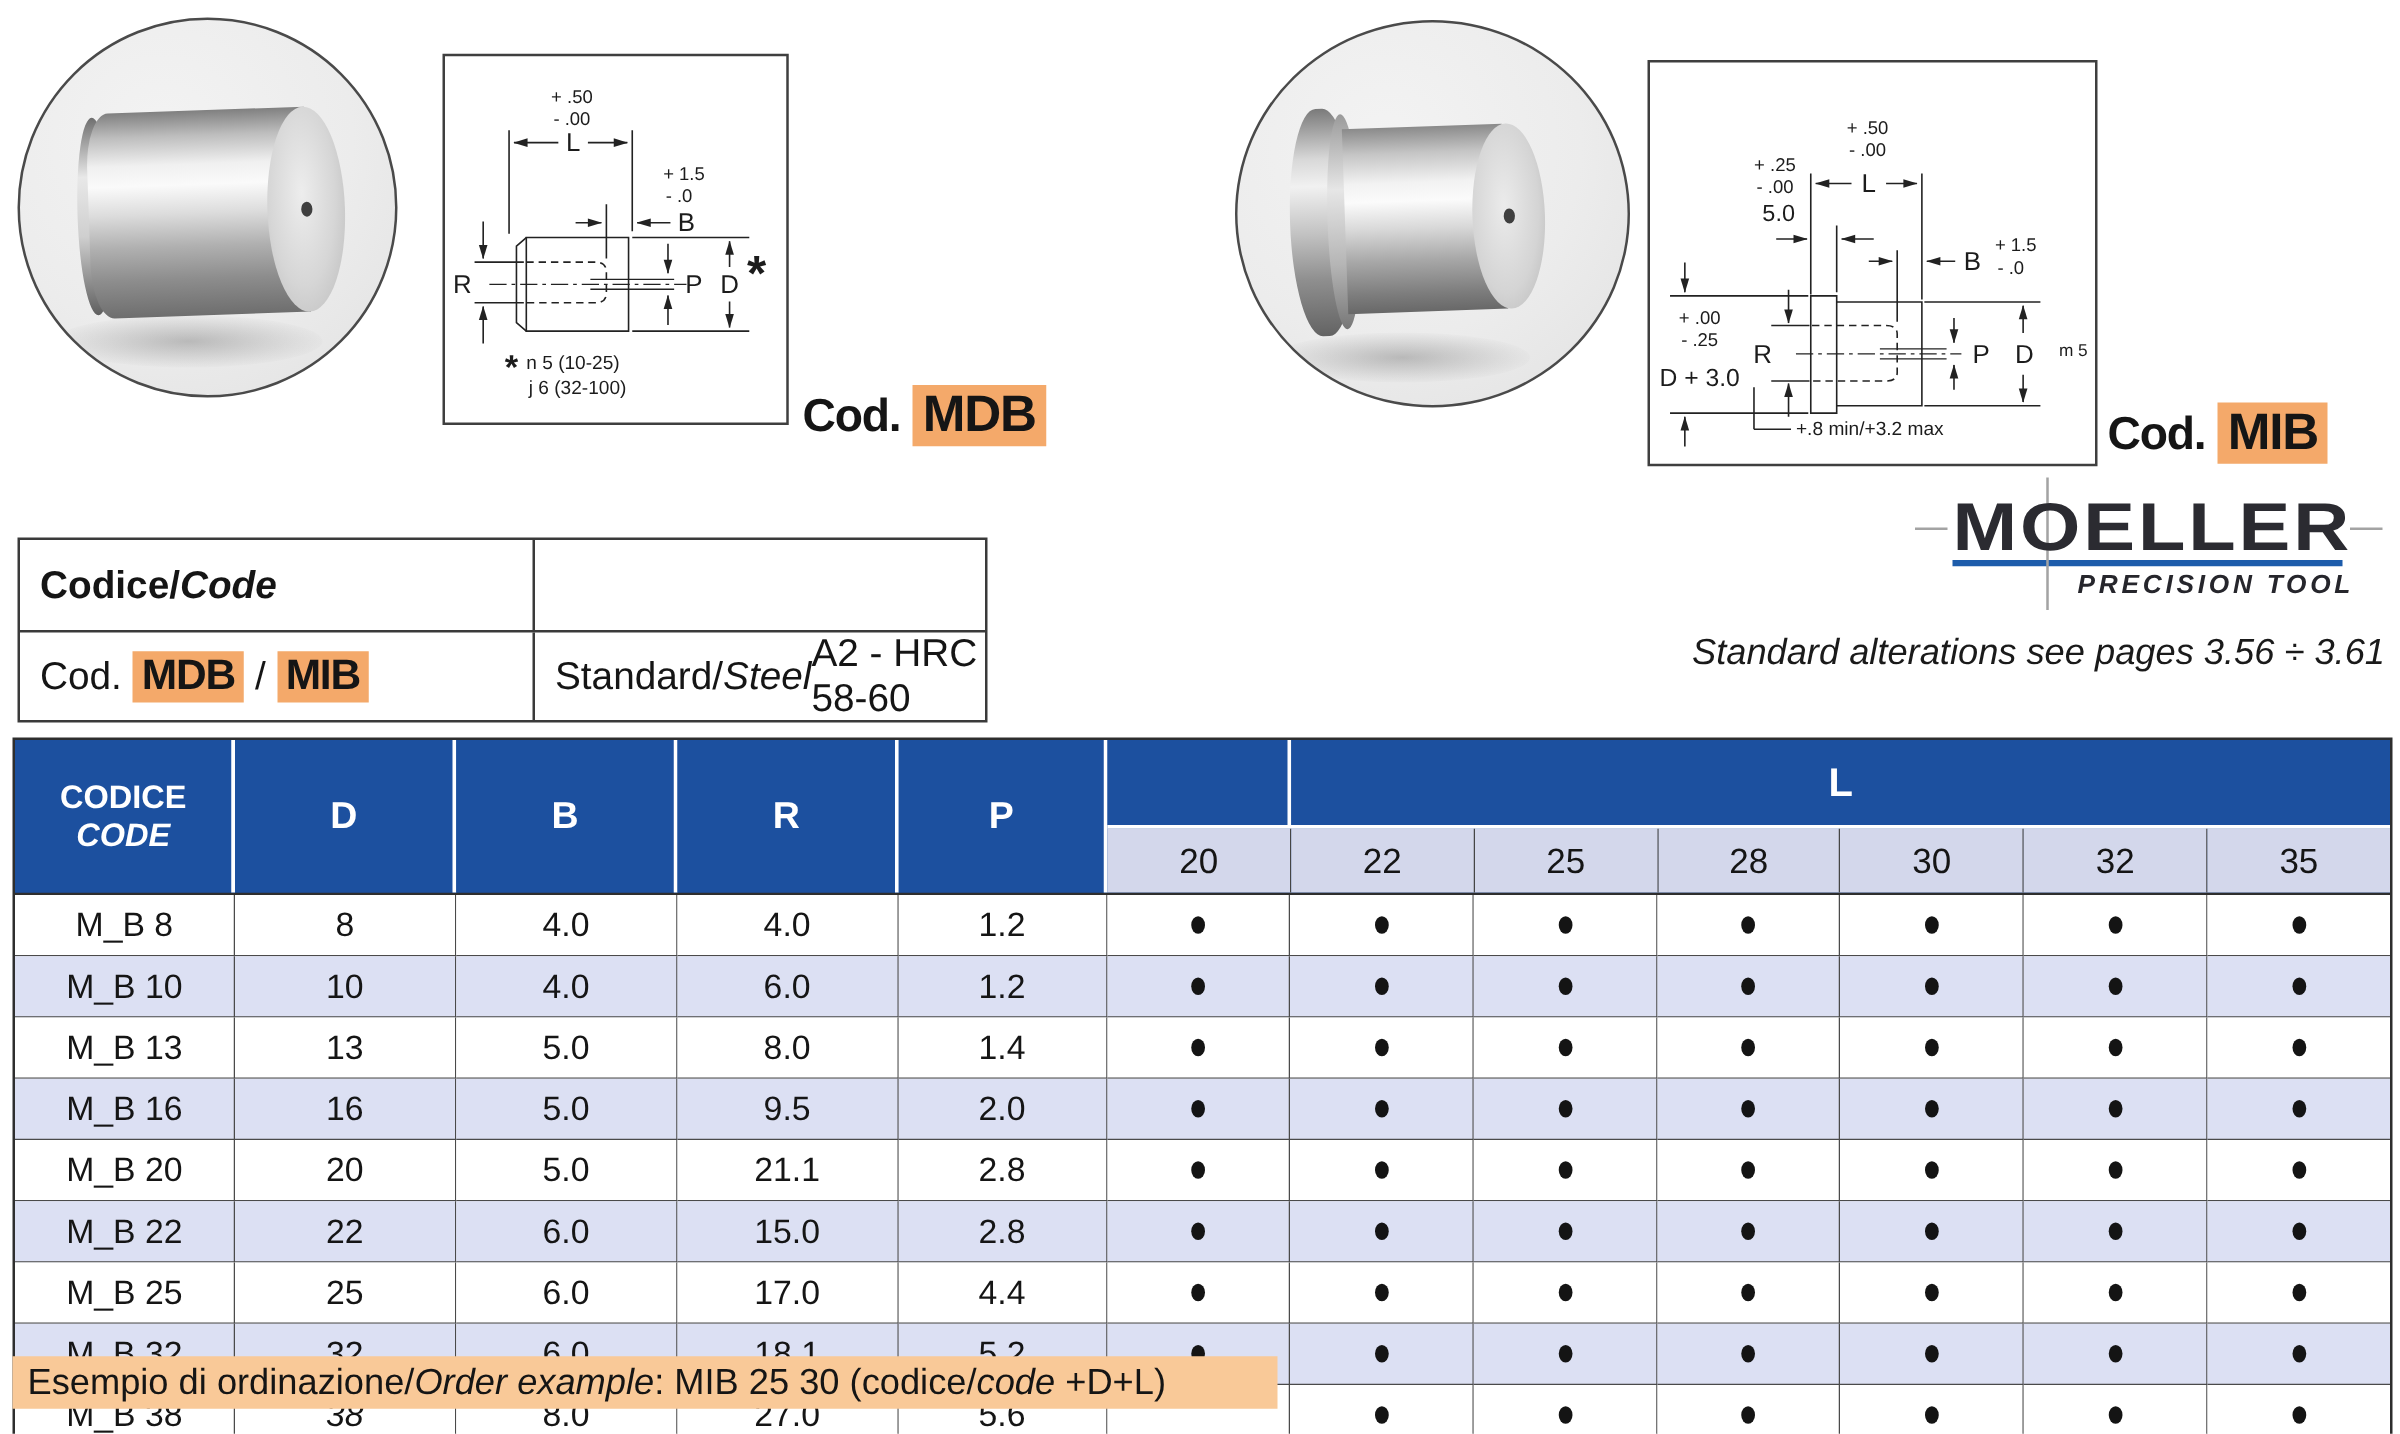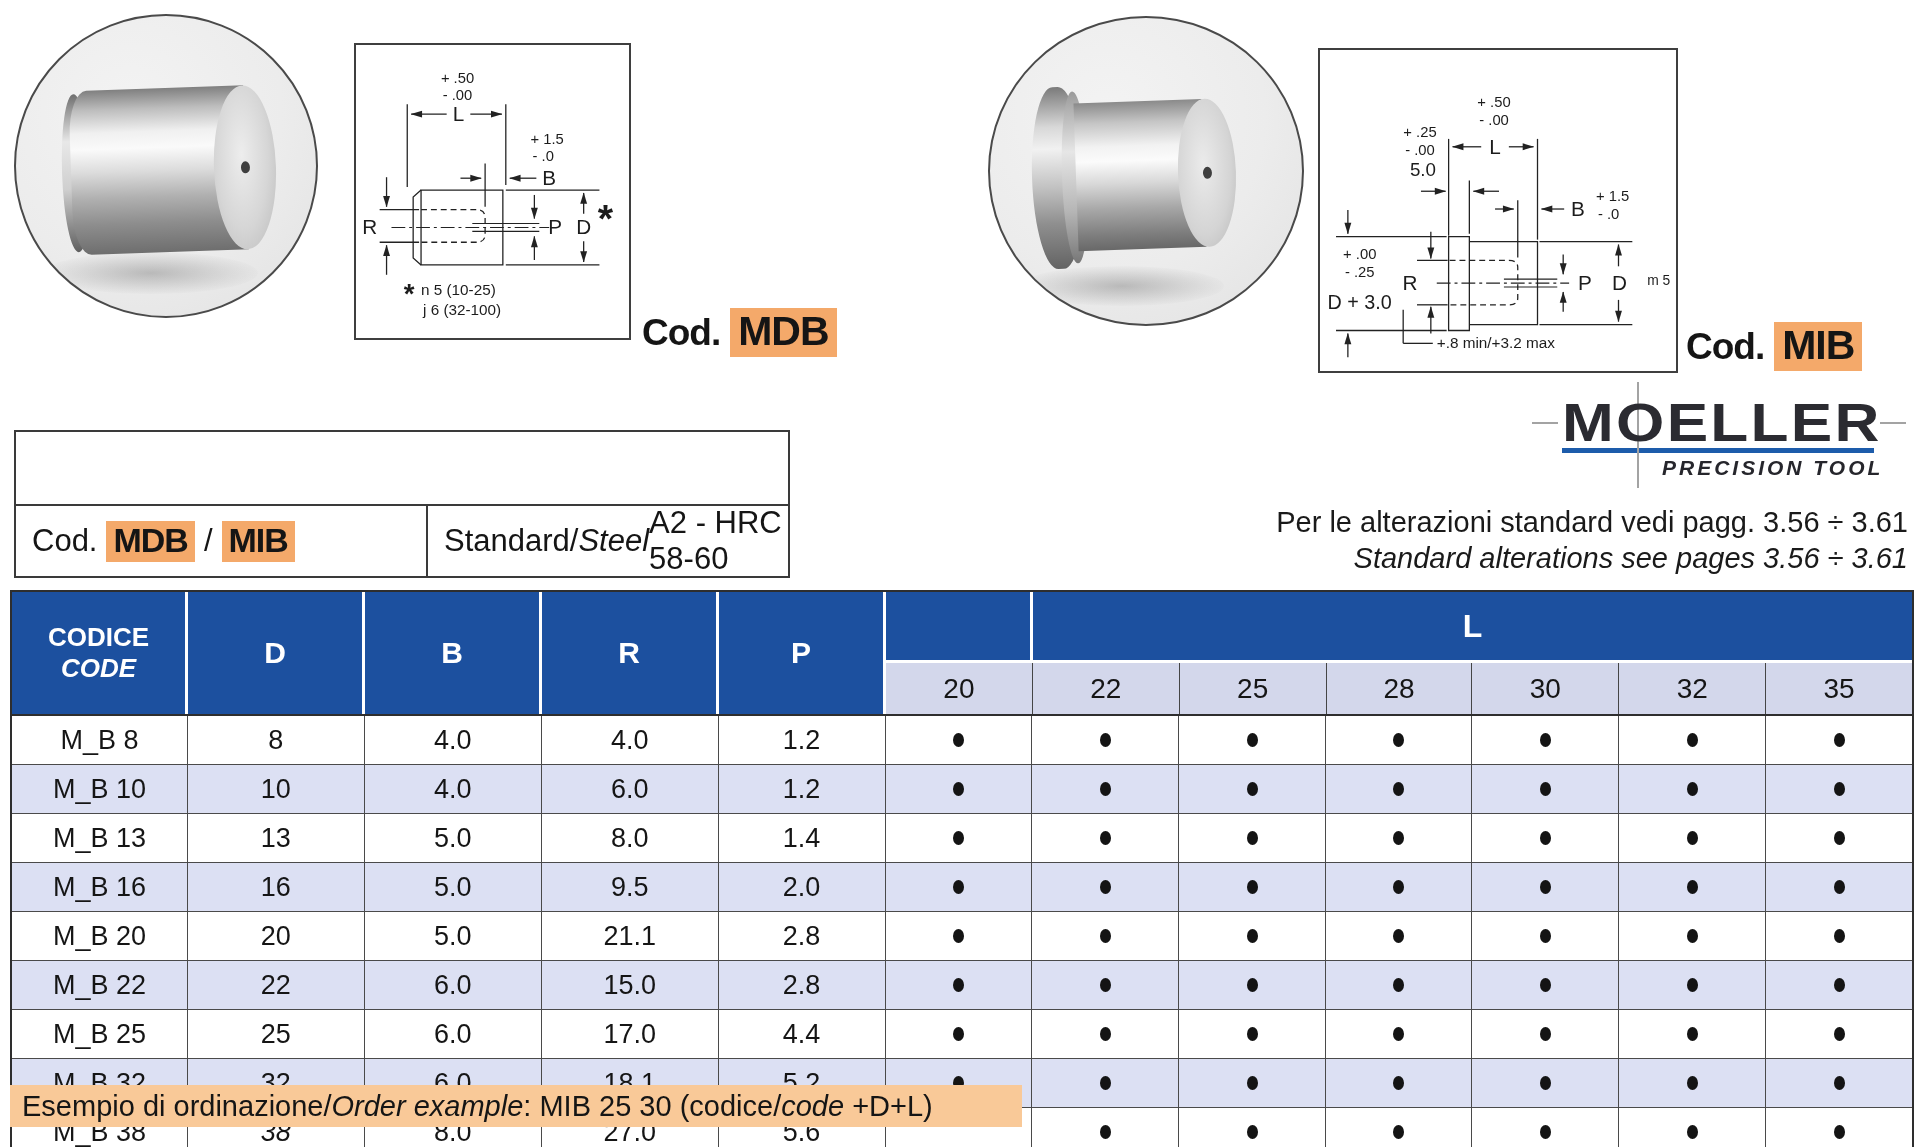--- a/index.html
+++ b/index.html
@@ -234,20 +234,24 @@
   </svg>
 </div>
 
 <div class="cod-label" style="left:1686px;top:322px">
   <span class="cod-word">Cod.</span>
   <span class="cod-chip">MIB</span>
 </div>
 
 <div class="info-table">
   <div class="it-row it-head">
+    <div class="it-c1">
+      <span>Codice/</span>
+        <span class="i">Code</span>
+    </div>
   </div>
   <div class="it-row it-body">
     <div class="it-c1">
       <span class="cod-pre">Cod.</span>
         <span class="it-chip">MDB</span>
         <span>/</span>
         <span class="it-chip">MIB</span>
     </div>
     <div class="it-c2">
       <span>Standard/</span>
@@ -260,21 +264,20 @@
 <div class="logo">
   <div class="logo-cross-v"></div>
   <div class="logo-dash-l"></div>
   <div class="logo-dash-r"></div>
   <div class="logo-brand">MOELLER</div>
   <div class="logo-bar"></div>
   <div class="logo-sub">PRECISION TOOL</div>
 </div>
 
 <div class="alterations">
-  <div>Per le alterazioni standard vedi pagg. 3.56 ÷ 3.61</div>
   <div class="i">Standard alterations see pages 3.56 ÷ 3.61</div>
 </div>
 
 <div class="main-table">
   <div class="mt-head">
     <div class="hcell w-code code-h">
       <div>CODICE</div>
       <div class="i">CODE</div>
     </div>
     <div class="hcell w-d hletter">D</div>

